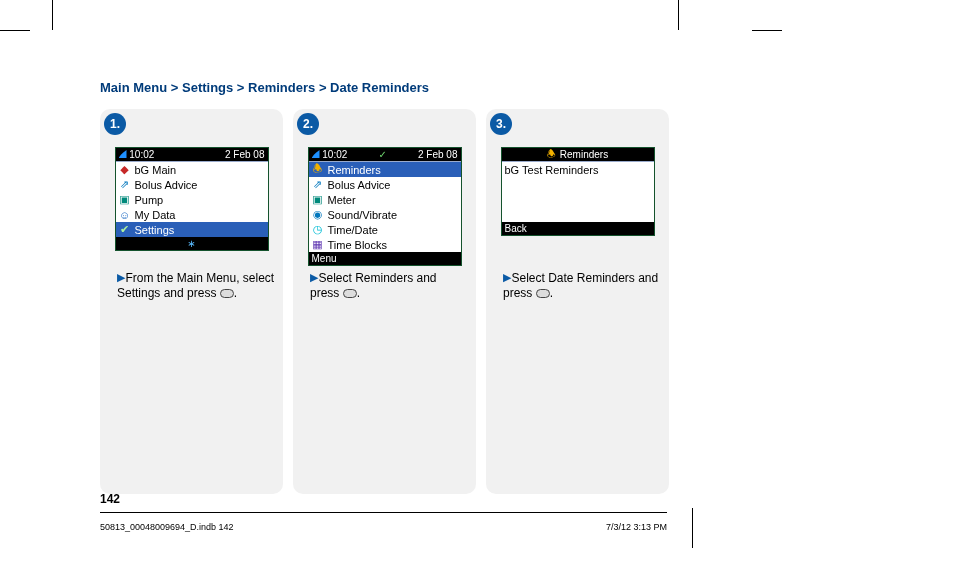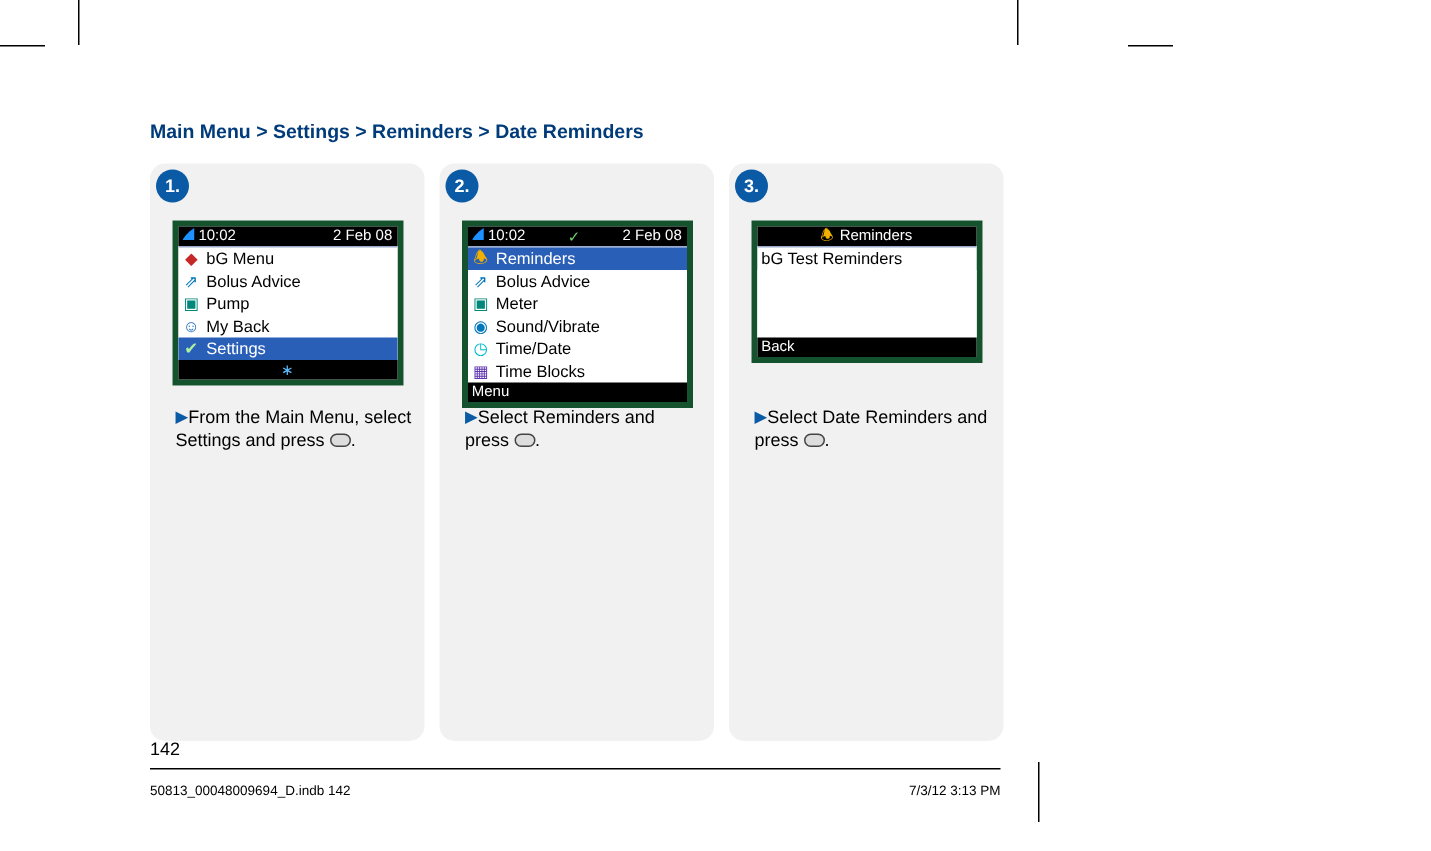--- a/index.html
+++ b/index.html
@@ -62,21 +62,21 @@
     display: flex; align-items: center; justify-content: center;
   }
 
   .device {
     position: absolute;
     top: 38px;
     left: 50%;
     transform: translateX(-50%);
     width: 154px;
     background: #fff;
-    border: 4px solid #14532d;
+    border: 1px solid #14532d;
     font-family: Arial, sans-serif;
     font-size: 11px;
   }
   .dev-bar {
     background: #000;
     color: #fff;
     height: 13px;
     display: flex;
     align-items: center;
     justify-content: space-between;
@@ -144,21 +144,21 @@
     border:1px solid #444;
     border-radius:5px;
     background:#ddd;
     vertical-align: -1px;
   }
 
   .page-num {
     position:absolute;
     left: 100px;
     top: 492px;
-    font-weight:normal;
+    font-weight:bold;
     font-size: 12px;
   }
 
   .footline {
     position:absolute;
     left: 100px;
     width: 567px;
     top: 522px;
     font-size: 9px;
     color:#000;
@@ -197,33 +197,33 @@
       <div class="badge">1.</div>
 
       <div class="device">
         <div class="dev-bar">
           <span><span class="sig"></span> <span>10:02</span></span>
           <span>2 Feb 08</span>
         </div>
         <div class="dev-list">
           <div class="dev-row">
               <span class="ico" style="color:#c62828">◆</span>
-              <span>bG Menu</span>
+              <span>bG Main</span>
             </div>
           <div class="dev-row">
               <span class="ico" style="color:#0277bd">⇗</span>
               <span>Bolus Advice</span>
             </div>
           <div class="dev-row">
               <span class="ico" style="color:#00897b">▣</span>
               <span>Pump</span>
             </div>
           <div class="dev-row">
               <span class="ico" style="color:#1565c0">☺</span>
-              <span>My Back</span>
+              <span>My Data</span>
             </div>
           <div class="dev-row sel">
               <span class="ico" style="color:#aef0a0">✔</span>
               <span>Settings</span>
             </div>
         </div>
         <div class="dev-foot">
           <span></span>
           <span class="bt">∗</span>
         </div>

